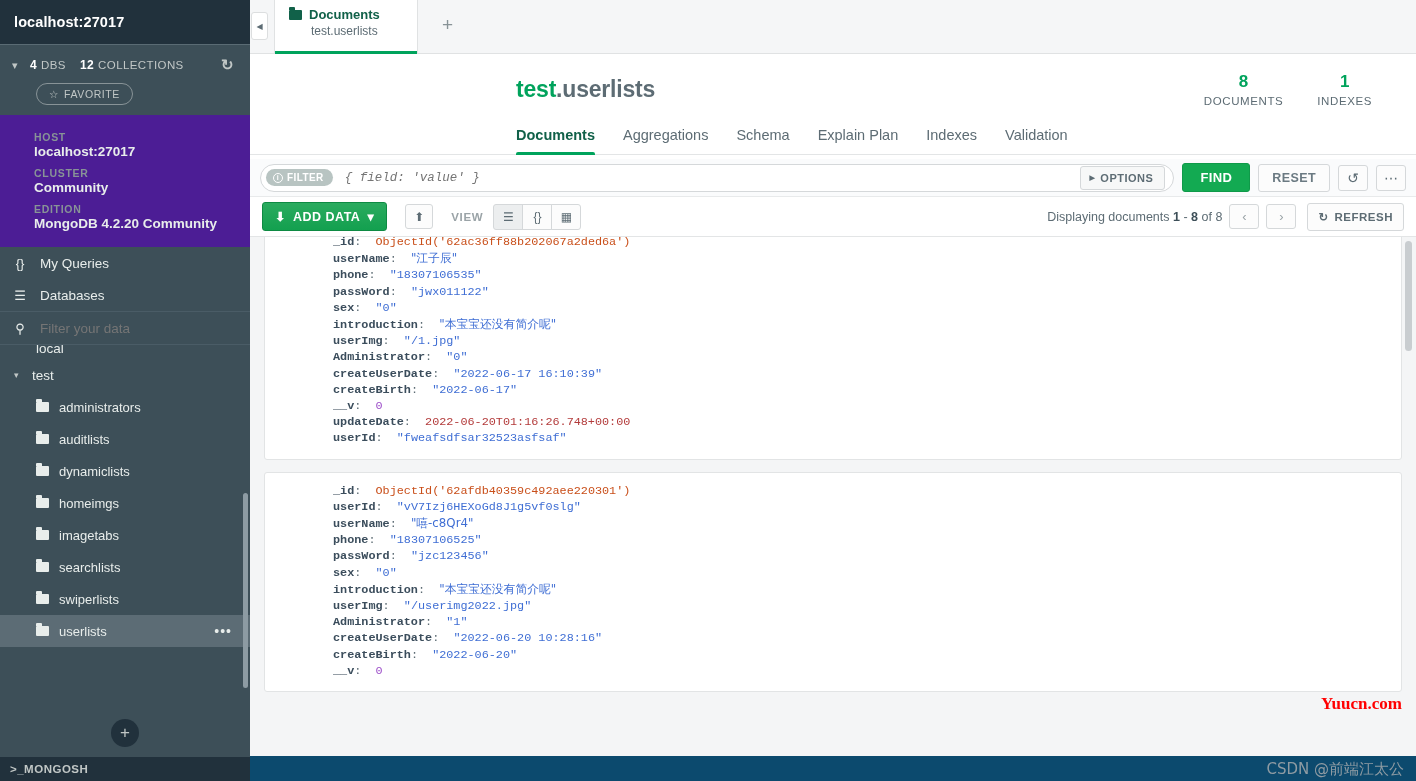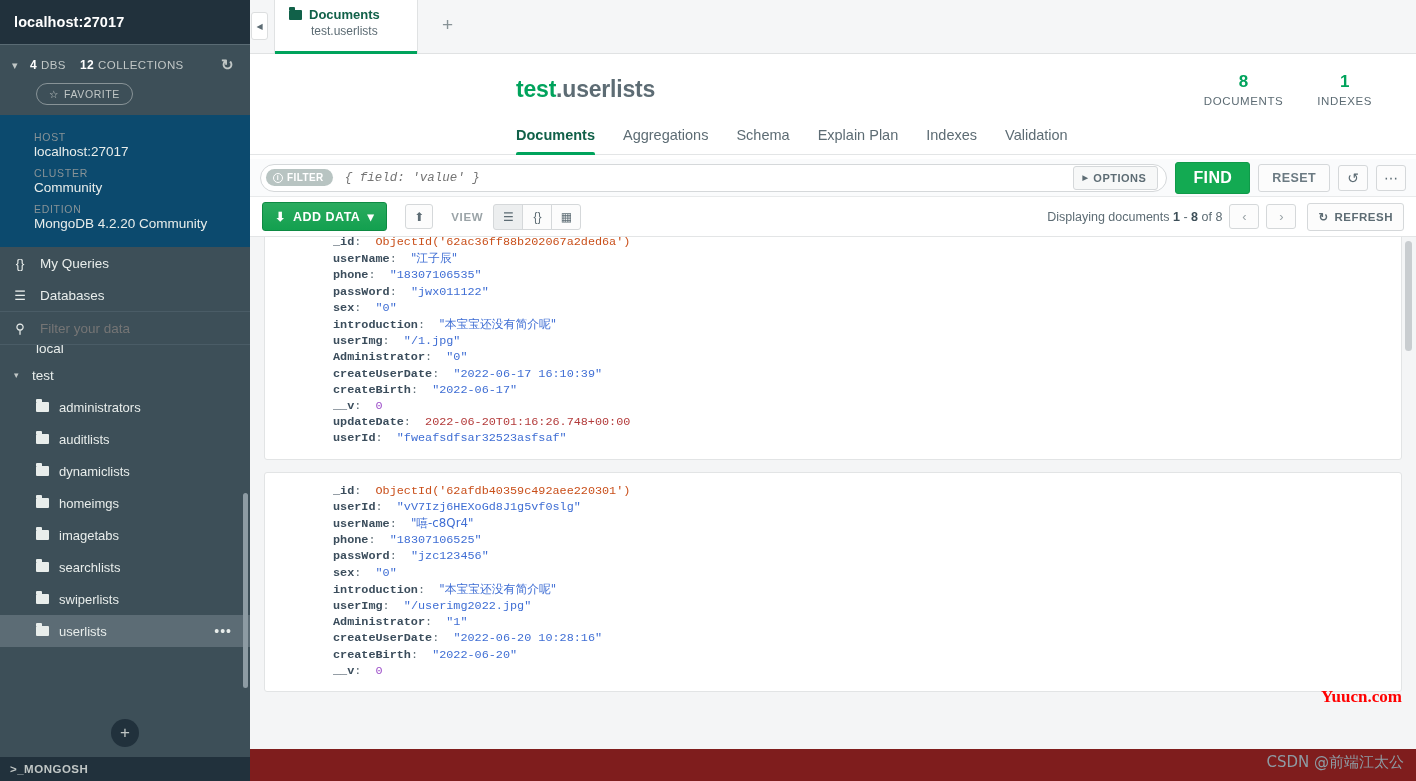--- a/index.html
+++ b/index.html
@@ -46,21 +46,21 @@
     margin-left: auto; color: #c1c7c6; font-size: 15px;
     cursor: pointer; padding-right: 4px; font-weight: bold;
   }
   .sb-fav-wrap { padding: 6px 0 0 36px; }
   .sb-fav {
     display: inline-flex; align-items: center; gap: 5px;
     border: 1px solid #889397; border-radius: 13px;
     padding: 4px 12px; color: #c1c7c6; font-size: 10.5px;
     letter-spacing: .6px; cursor: pointer; background: transparent;
   }
-  .sb-info { background: #0c4a6e; padding: 10px 0 14px 0; }
+  .sb-info { background: #4c1d95; padding: 10px 0 14px 0; font-weight: bold; }
   .sb-info-k {
     color: #889397; font-size: 10.5px; letter-spacing: .7px;
     padding: 6px 0 1px 34px;
   }
   .sb-info-v {
     color: #e8edeb; font-size: 13.5px; padding: 0 0 2px 34px;
   }
   .sb-navs { background: #3d4f58; }
   .sb-nav {
     height: 32px; display: flex; align-items: center;
@@ -239,21 +239,21 @@
     border: 1px solid #d5d8da; background: #f7f8f8;
     border-radius: 3px; color: #5d6c74; font-size: 11px;
     font-weight: bold; letter-spacing: .5px;
     padding: 5px 11px 5px 8px; cursor: pointer;
     display: flex; align-items: center; gap: 5px;
     margin-right: 4px;
   }
   .options-btn .tri { font-size: 7px; }
   .btn-find {
     background: #13aa52; color: #fff; border: 1px solid #0f9a49;
-    border-radius: 3px; font-size: 16px; font-weight: bold;
+    border-radius: 3px; font-size: 13px; font-weight: bold;
     padding: 6px 17px; letter-spacing: .4px; cursor: pointer;
   }
   .btn-plain {
     background: #fcfcfc; color: #6b7a82; border: 1px solid #d5d8da;
     border-radius: 3px; font-size: 12.5px; font-weight: bold;
     padding: 6px 13px; letter-spacing: .4px; cursor: pointer;
   }
   .btn-icon {
     background: #fcfcfc; color: #5d6c74; border: 1px solid #d5d8da;
     border-radius: 3px; font-size: 14px;
@@ -337,21 +337,21 @@
     position: absolute; right: 4px; top: 4px;
     width: 7px; height: 110px; background: #c9cdd0; border-radius: 4px;
   }
 
   .wm-red {
     position: absolute; right: 14px; bottom: 42px;
     color: #ff0000; font-size: 17px; font-weight: bold;
     font-family: "Liberation Serif", serif;
   }
   .footer {
-    height: 32px; background: #7f1d1d; position: relative;
+    height: 25px; background: #0c4a6e; position: relative;
   }
   .wm-csdn {
     position: absolute; right: 12px; top: 4px;
     color: #8e9ba3; font-size: 15px;
     font-family: "DejaVu Sans", sans-serif;
   }
 </style>
 </head>
 <body>
 

